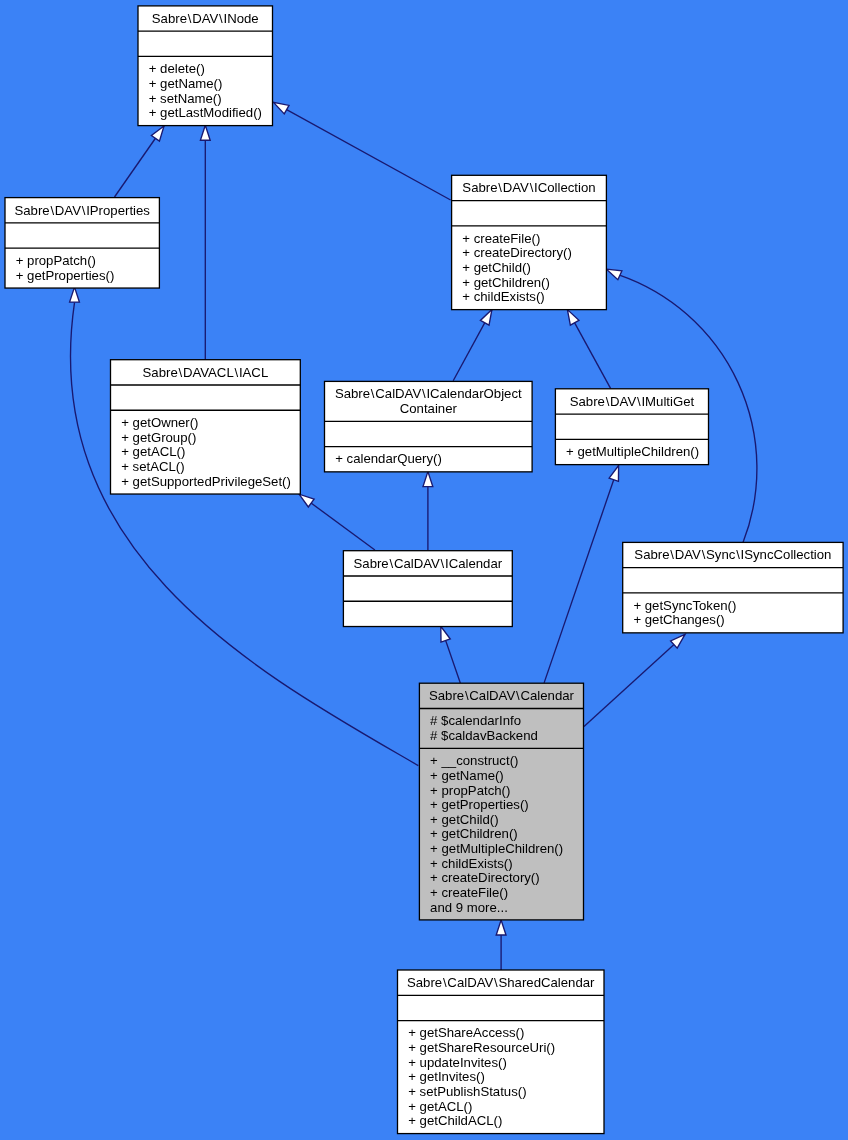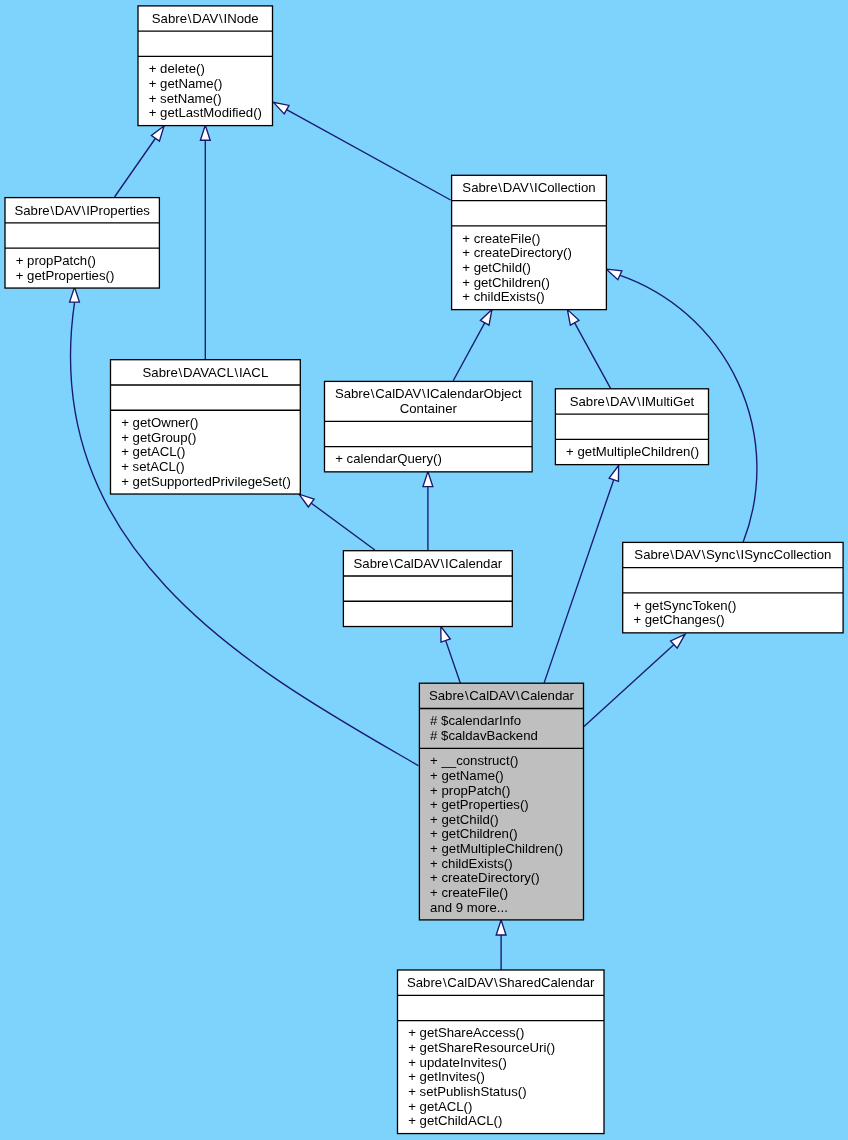--- a/index.html
+++ b/index.html
@@ -1,19 +1,19 @@
 <!DOCTYPE html>
 <html><head>
 <meta charset="utf-8">
 <title>Sabre\CalDAV\Calendar Inheritance Diagram</title>
 <style>
   html,body{margin:0;padding:0;background:#ffffff;}
   body{width:848px;height:1140px;position:relative;overflow:hidden;
        font-family:"Liberation Sans",sans-serif;}
-  #diagram{position:absolute;left:0;top:0;width:848px;height:1140px;background:#7dd3fc;}
+  #diagram{position:absolute;left:0;top:0;width:848px;height:1140px;background:#3b82f6;}
   svg#canvas{display:block;width:848px;height:1140px;
              font-family:"Liberation Sans",sans-serif;font-size:13.2px;
              will-change:transform;transform:translateZ(0);}
   .node-box{fill:#ffffff;stroke:#000000;stroke-width:1.3;}
   .node-box.is-highlight{fill:#bfbfbf;}
   .compartment-rule{stroke:#000000;stroke-width:1.3;}
   .class-name-text{fill:#000000;text-anchor:middle;}
   .path-separator{letter-spacing:0.75px;}
   .member-text{fill:#000000;text-anchor:start;}
   .edge-line{fill:none;stroke:#191970;stroke-width:1.35;}

